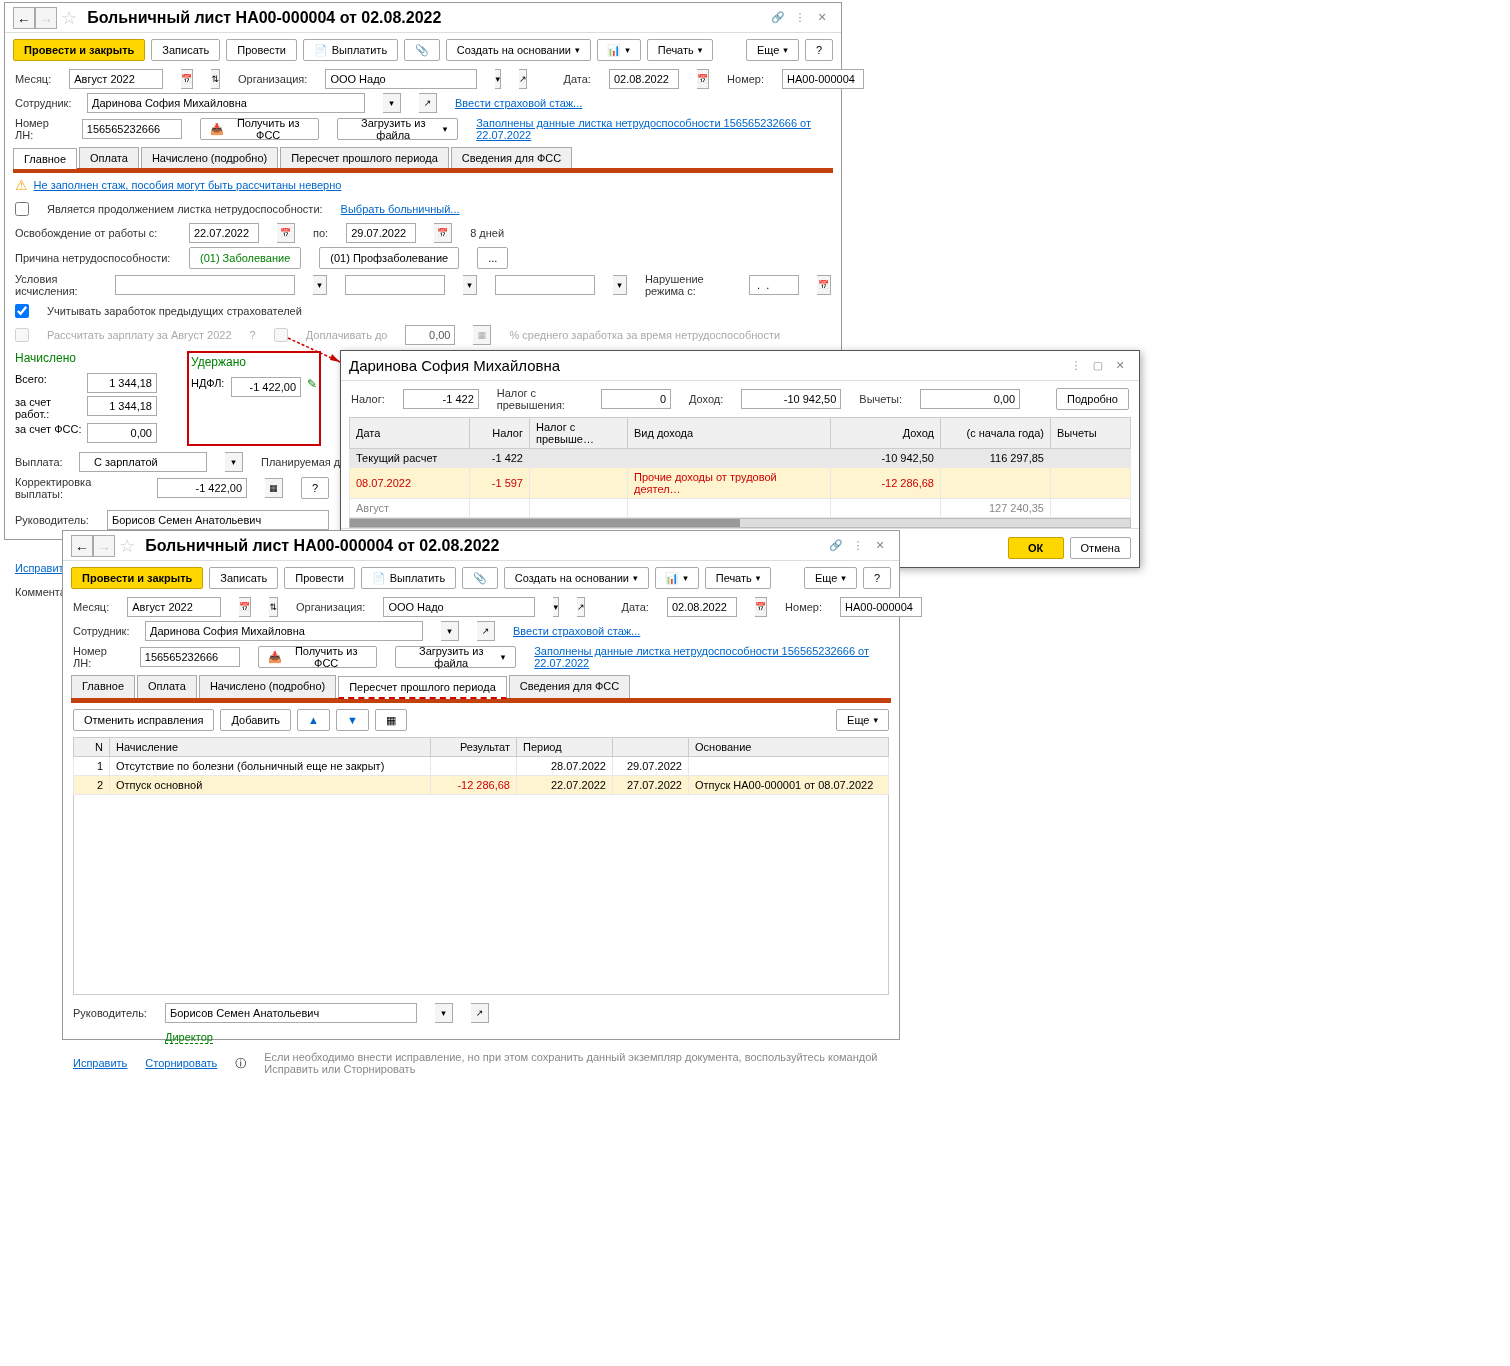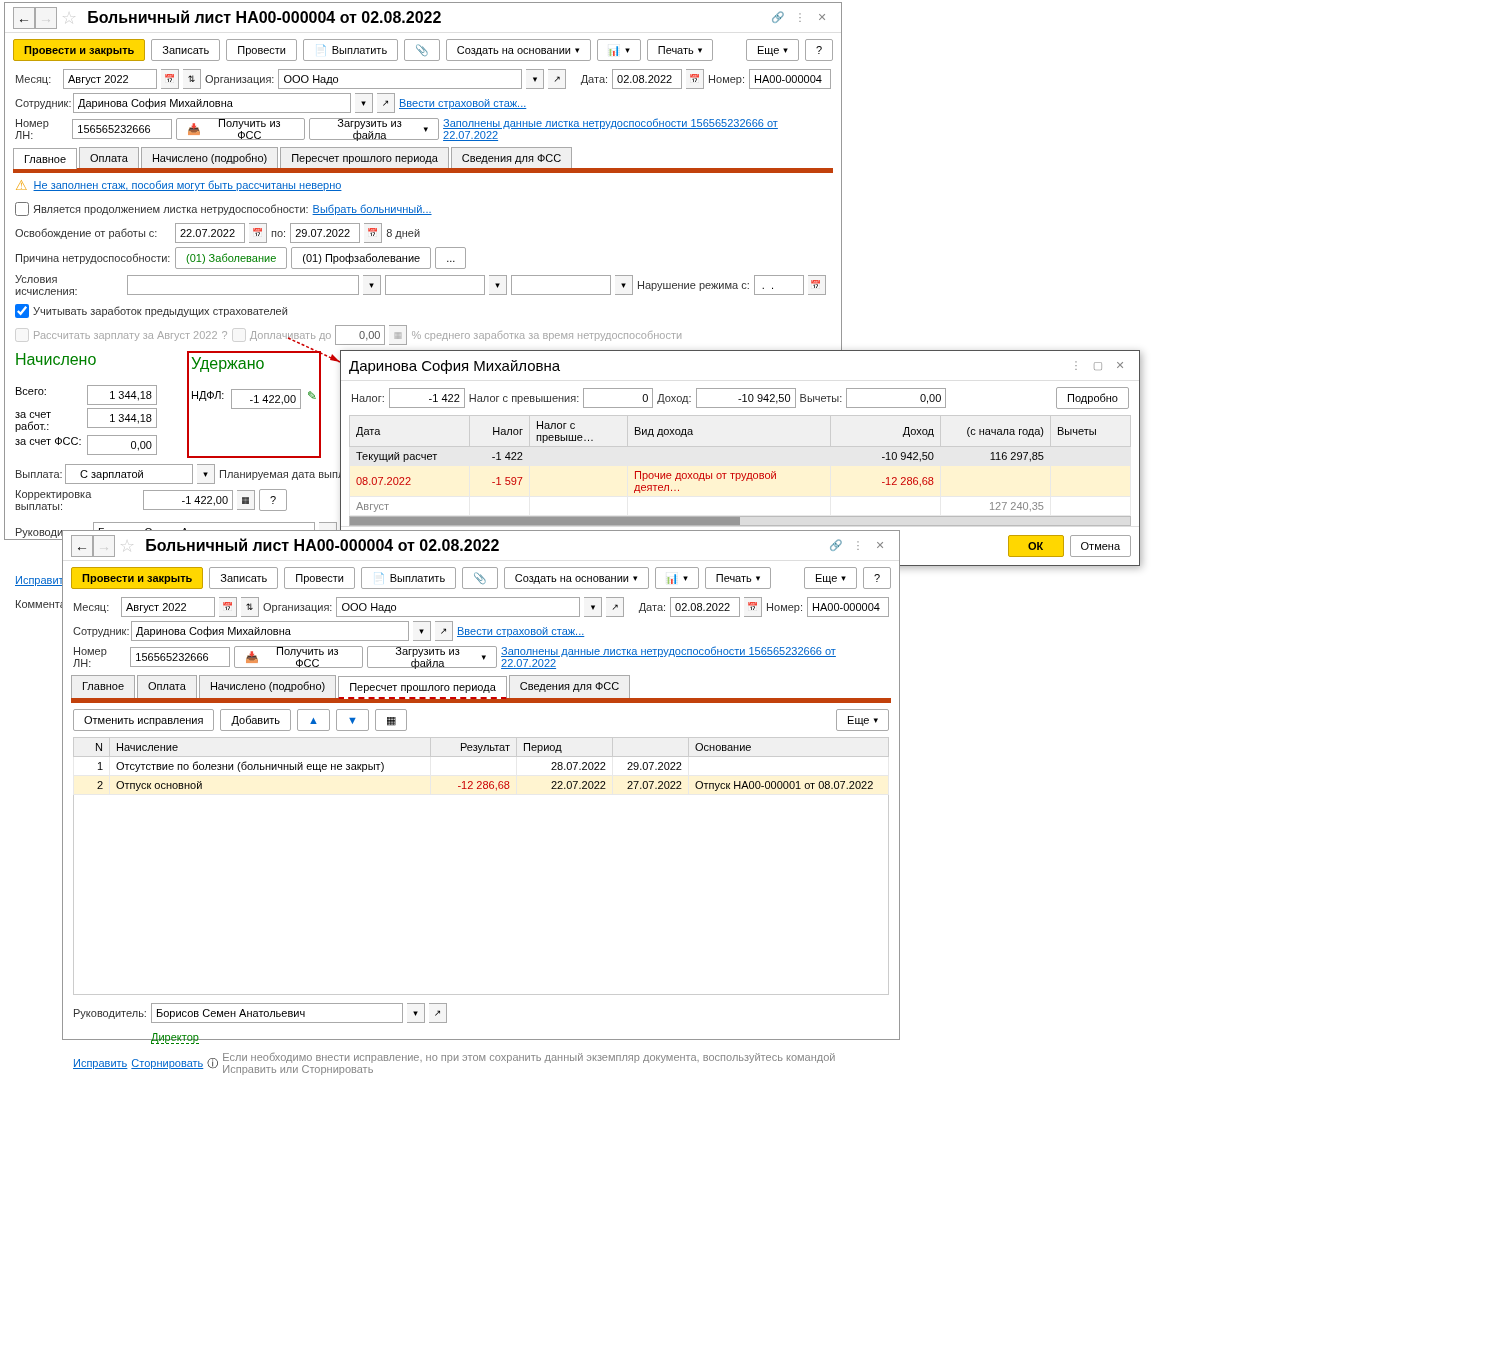--- a/index.html
+++ b/index.html
@@ -8,21 +8,21 @@
 .hdr{display:flex;align-items:center;padding:4px 8px;height:30px;border-bottom:1px solid #ddd}
 .hdr-ttl{font-size:16px;font-weight:bold;margin-left:6px}
 .nav-btn{width:22px;height:22px;border:1px solid #aaa;background:#f5f5f5;display:inline-flex;align-items:center;justify-content:center;cursor:pointer;font-size:14px}
 .star{color:#ccc;font-size:18px;margin:0 4px}
 .sp{flex:1}
 .ibtn{width:22px;height:22px;display:inline-flex;align-items:center;justify-content:center;cursor:pointer;color:#888}
 .tbar{display:flex;align-items:center;gap:6px;padding:6px 8px}
 .btn{border:1px solid #aaa;background:#fff;padding:3px 10px;cursor:pointer;border-radius:2px;height:22px;display:inline-flex;align-items:center;gap:4px}
 .btn-y{background:#ffd700;border-color:#c8a000;font-weight:bold}
 .btn-dd::after{content:' ▾';font-size:9px}
-.row{display:flex;align-items:center;gap:4px;padding:2px 10px;min-height:24px}
+.row{display:flex;align-items:center;gap:18px;padding:2px 10px;min-height:24px}
 .lbl{color:#333}
 .inp{border:1px solid #aaa;height:20px;padding:0 4px;background:#fff}
 .inp-cal{width:18px;height:20px;border:1px solid #aaa;border-left:0;display:inline-flex;align-items:center;justify-content:center;background:#f5f5f5;font-size:9px}
 .lnk{color:#0066cc;text-decoration:underline;cursor:pointer}
 .lnk-g{color:#008000;text-decoration:underline}
 .tabs{display:flex;border-bottom:5px solid #c2410c;margin:4px 8px 0}
 .tab{border:1px solid #aaa;border-bottom:none;padding:4px 10px;background:#f0f0f0;margin-right:2px;cursor:pointer}
 .tab.act{background:#fff;position:relative;top:1px}
 .tab.dash{border-bottom:2px dashed #c00}
 .warn{display:flex;align-items:center;gap:6px;padding:4px 10px}
@@ -34,21 +34,21 @@
 .tbl{width:100%;border-collapse:collapse}
 .tbl th{background:#f0f0f0;border:1px solid #ccc;padding:3px 6px;text-align:left;font-weight:normal}
 .tbl td{border:1px solid #e8e8e8;padding:3px 6px}
 .tbl tr.sel td{background:#e8e8e8}
 .tbl tr.hl td{background:#fff4d0}
 .tbl tr.hlr td{background:#fff4d0;color:#c00}
 .pencil{color:#008000;font-size:12px;margin-left:2px}
 .dis{color:#aaa}
 .sec-hdr{display:flex;padding:4px 10px;gap:30px}
 .sec-col{min-width:140px}
-.sec-t{color:#008000;font-size:16px;margin-bottom:16px}
+.sec-t{color:#008000;font-size:12px;margin-bottom:8px}
 .val-row{display:flex;align-items:flex-start;gap:4px;margin-bottom:3px}
 .val-l{width:68px}
 .val-i{border:1px solid #aaa;height:20px;padding:0 4px;text-align:right}
 .scroll-h{height:10px;background:#ddd;border:1px solid #bbb;position:relative}
 .scroll-th{position:absolute;height:100%;background:#999;left:0;width:50%}
 .popup{position:absolute;border:1px solid #555;background:#fff;box-shadow:2px 2px 8px rgba(0,0,0,0.3)}
 .ftr{display:flex;justify-content:flex-end;gap:6px;padding:8px;border-top:1px solid #ddd}
 </style>
 </head>
 <body>

